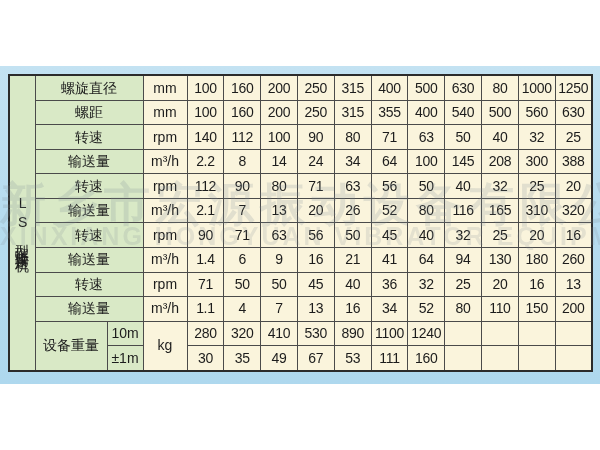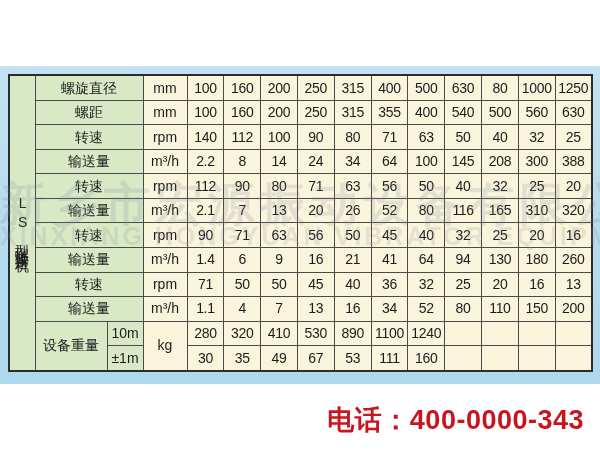--- a/index.html
+++ b/index.html
@@ -230,16 +230,13 @@
           </tr>
         </tbody>
     </table>
 
     <div class="watermark">
       <span class="wm-cn">新乡市宏源振动设备有限公司</span>
       <span class="wm-en">XINXIANG HONGYUAN VIBRATOR EQUIPMENT CO.,LTD</span>
     </div>
   </div>
 
-  <div class="phone">
-    <span>电话：</span><span>400-0000-343</span>
-  </div>
 </div>
 
 </body></html>

